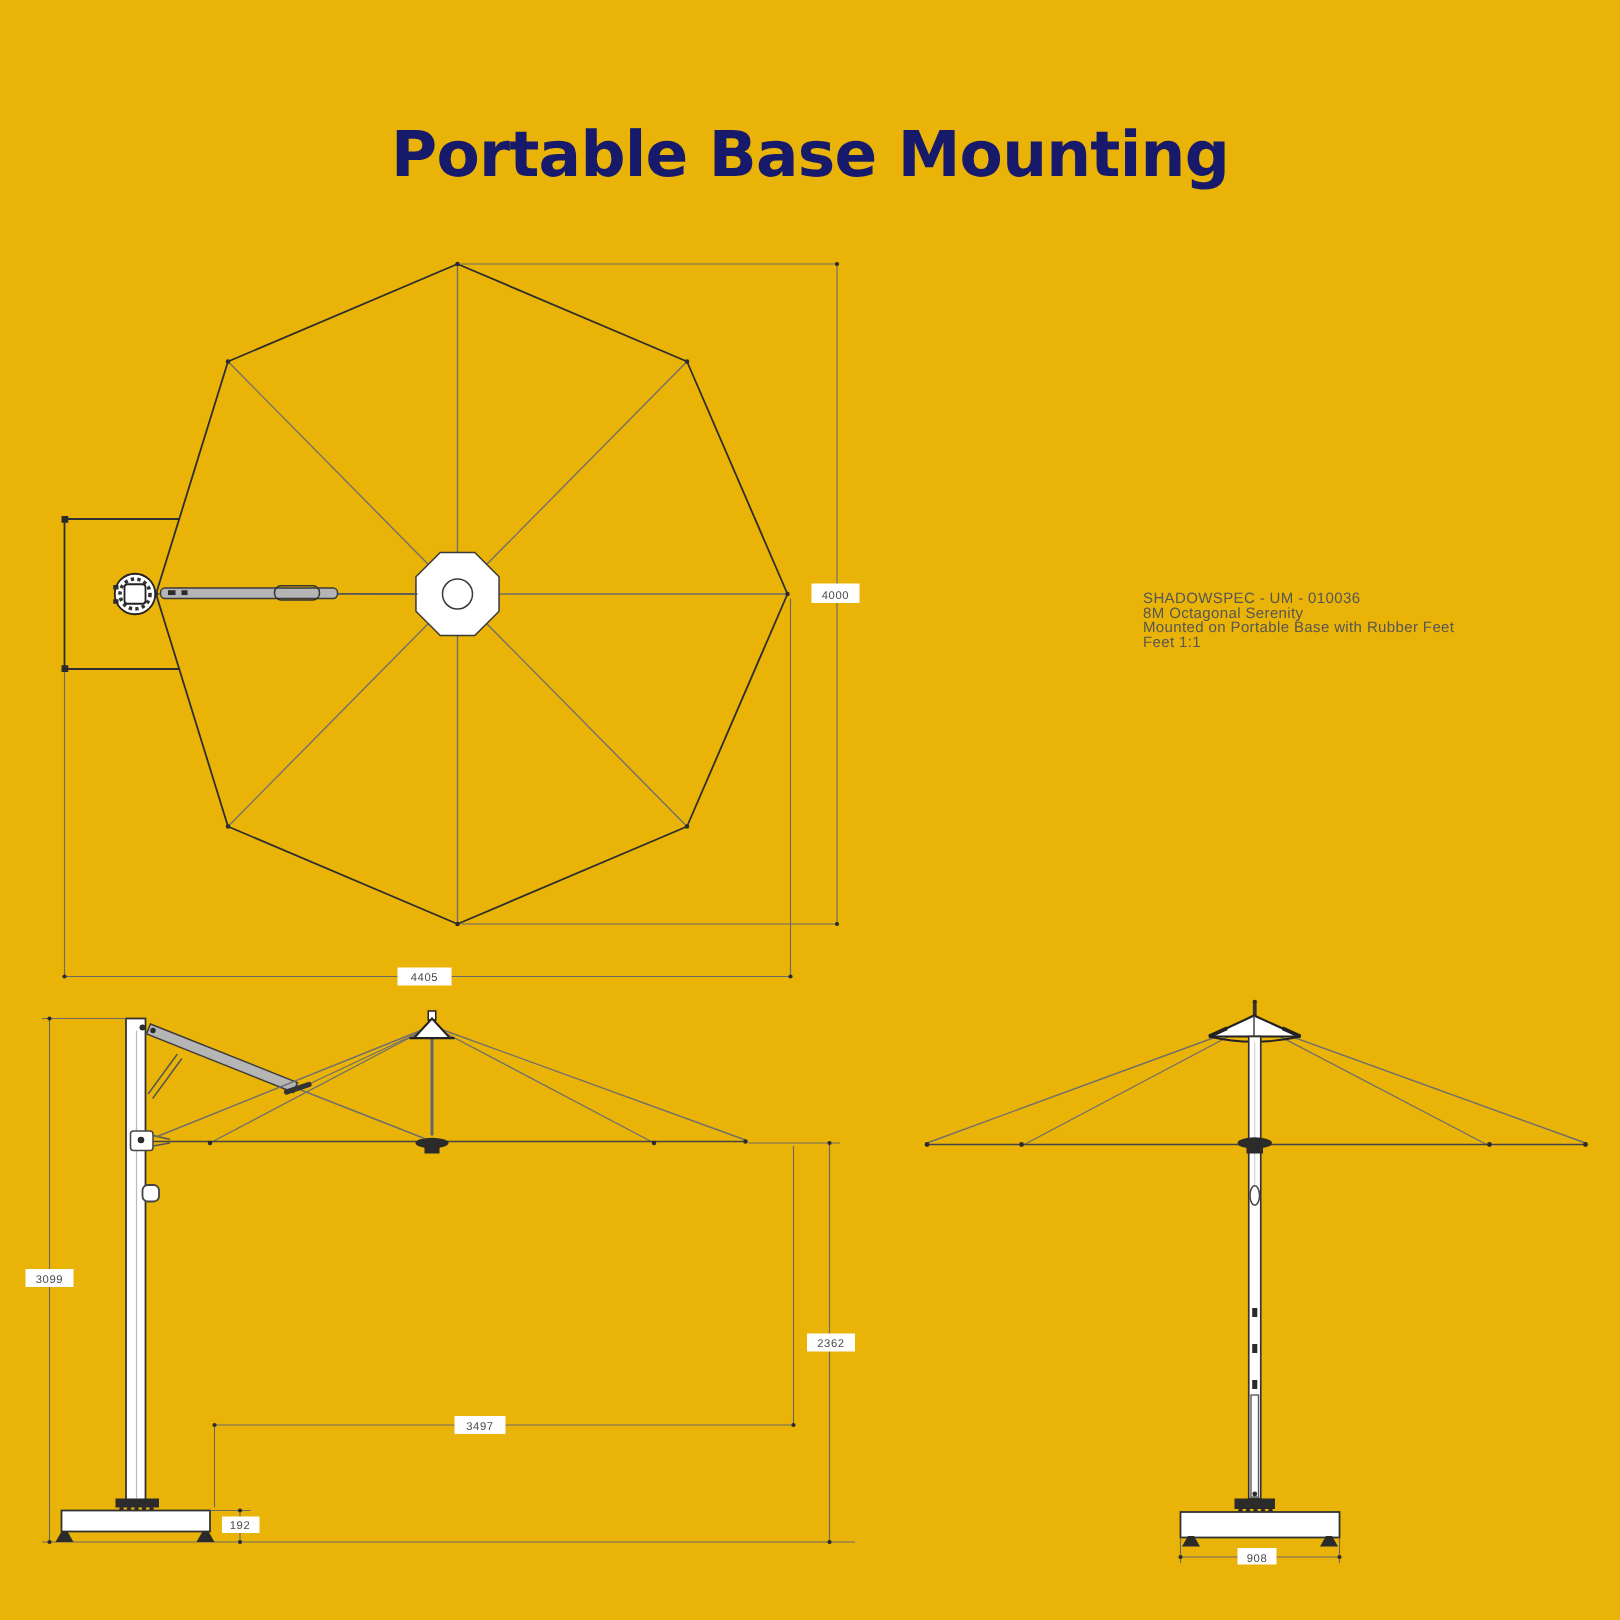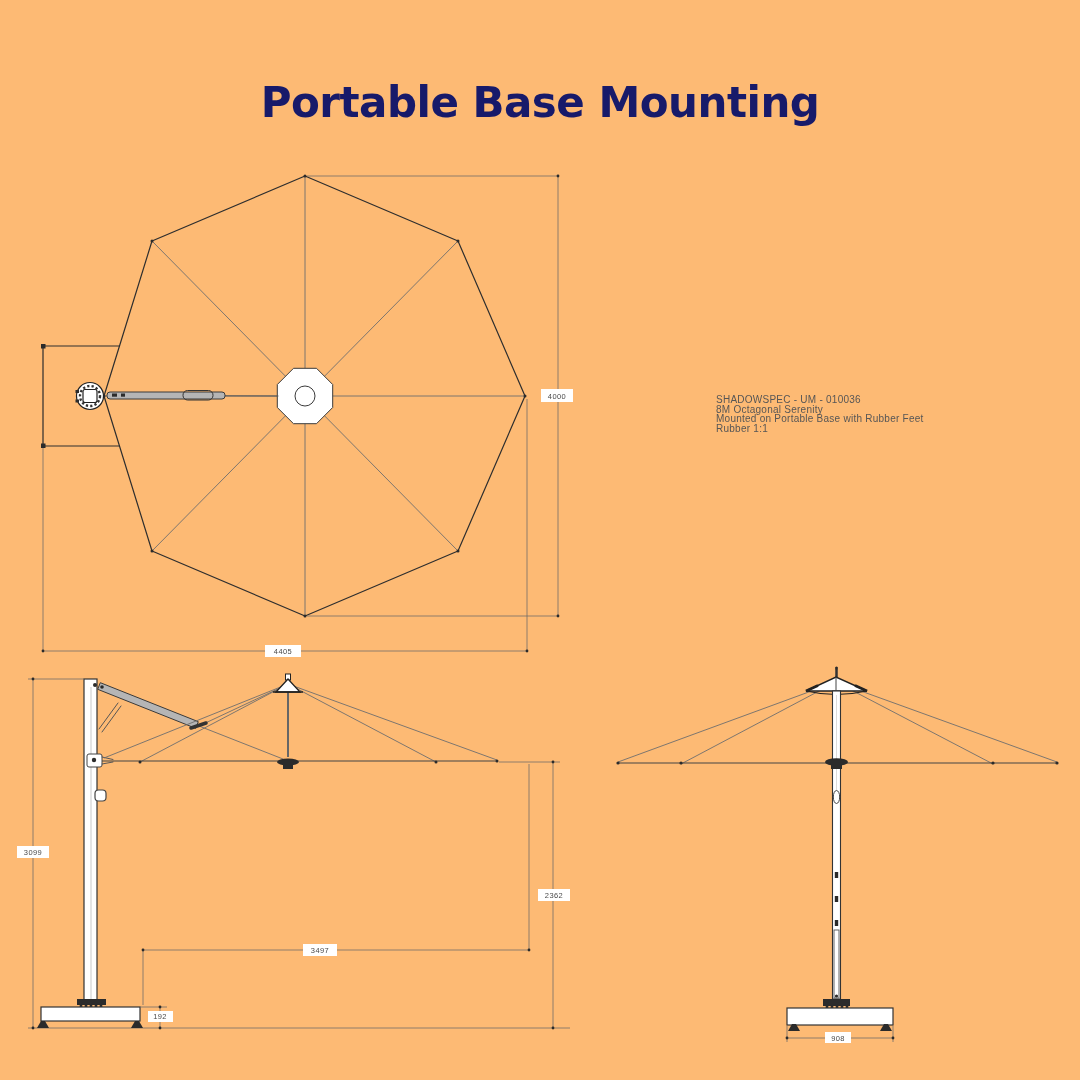--- a/index.html
+++ b/index.html
@@ -1,21 +1,21 @@
 <!DOCTYPE html>
 <html><head>
 <meta charset="utf-8">
 <style>
   html,body{margin:0;padding:0;background:#ffffff;}
-  .canvas{position:relative;width:1080px;height:1080px;background:#fdba74;overflow:hidden;
+  .canvas{position:relative;width:1080px;height:1080px;background:#eab308;overflow:hidden;
           font-family:"Liberation Sans",sans-serif;}
   .page-title{position:absolute;left:0;right:0;top:78px;text-align:center;margin:0;
               font-family:"DejaVu Sans","Liberation Sans",sans-serif;
               font-size:42px;font-weight:800;letter-spacing:-0.5px;color:#171a6a;}
-  .info-block{position:absolute;left:716px;top:395px;color:#565656;
+  .info-block{position:absolute;left:762px;top:395px;color:#565656;
               font-size:10px;line-height:9.6px;letter-spacing:0.25px;font-weight:400;}
   .info-block div{white-space:nowrap;}
   svg{position:absolute;left:0;top:0;}
   .outline{stroke:#2e2e2e;stroke-width:1.2;fill:none;stroke-linejoin:round;stroke-linecap:round;}
   .thin{stroke:#565656;stroke-width:1;fill:none;stroke-linecap:round;}
   .rib{stroke:#6e6e6e;stroke-width:0.9;fill:none;}
   .dim{stroke:#6a6a6a;stroke-width:0.75;fill:none;}
   .dim-text{font-family:"Liberation Sans",sans-serif;fill:#4a4a4a;font-size:7.5px;letter-spacing:0.4px;}
   .dim-bg{fill:#ffffff;}
   .dark{fill:#2b2b2b;stroke:none;}
@@ -26,21 +26,21 @@
 <body>
 
 <div class="canvas">
 
   <h1 class="page-title">Portable Base Mounting</h1>
 
   <div class="info-block">
     <div>SHADOWSPEC - UM - 010036</div>
     <div>8M Octagonal Serenity</div>
     <div>Mounted on Portable Base with Rubber Feet</div>
-    <div>Rubber 1:1</div>
+    <div>Feet 1:1</div>
   </div>
 
   <svg width="1080" height="1080" viewBox="0 0 1080 1080">
 
     <g>
 
       <g>
         <line class="rib" x1="305" y1="396" x2="305" y2="176"></line>
         <line class="rib" x1="305" y1="396" x2="458" y2="241"></line>
         <line class="rib" x1="305" y1="396" x2="525" y2="396"></line>

